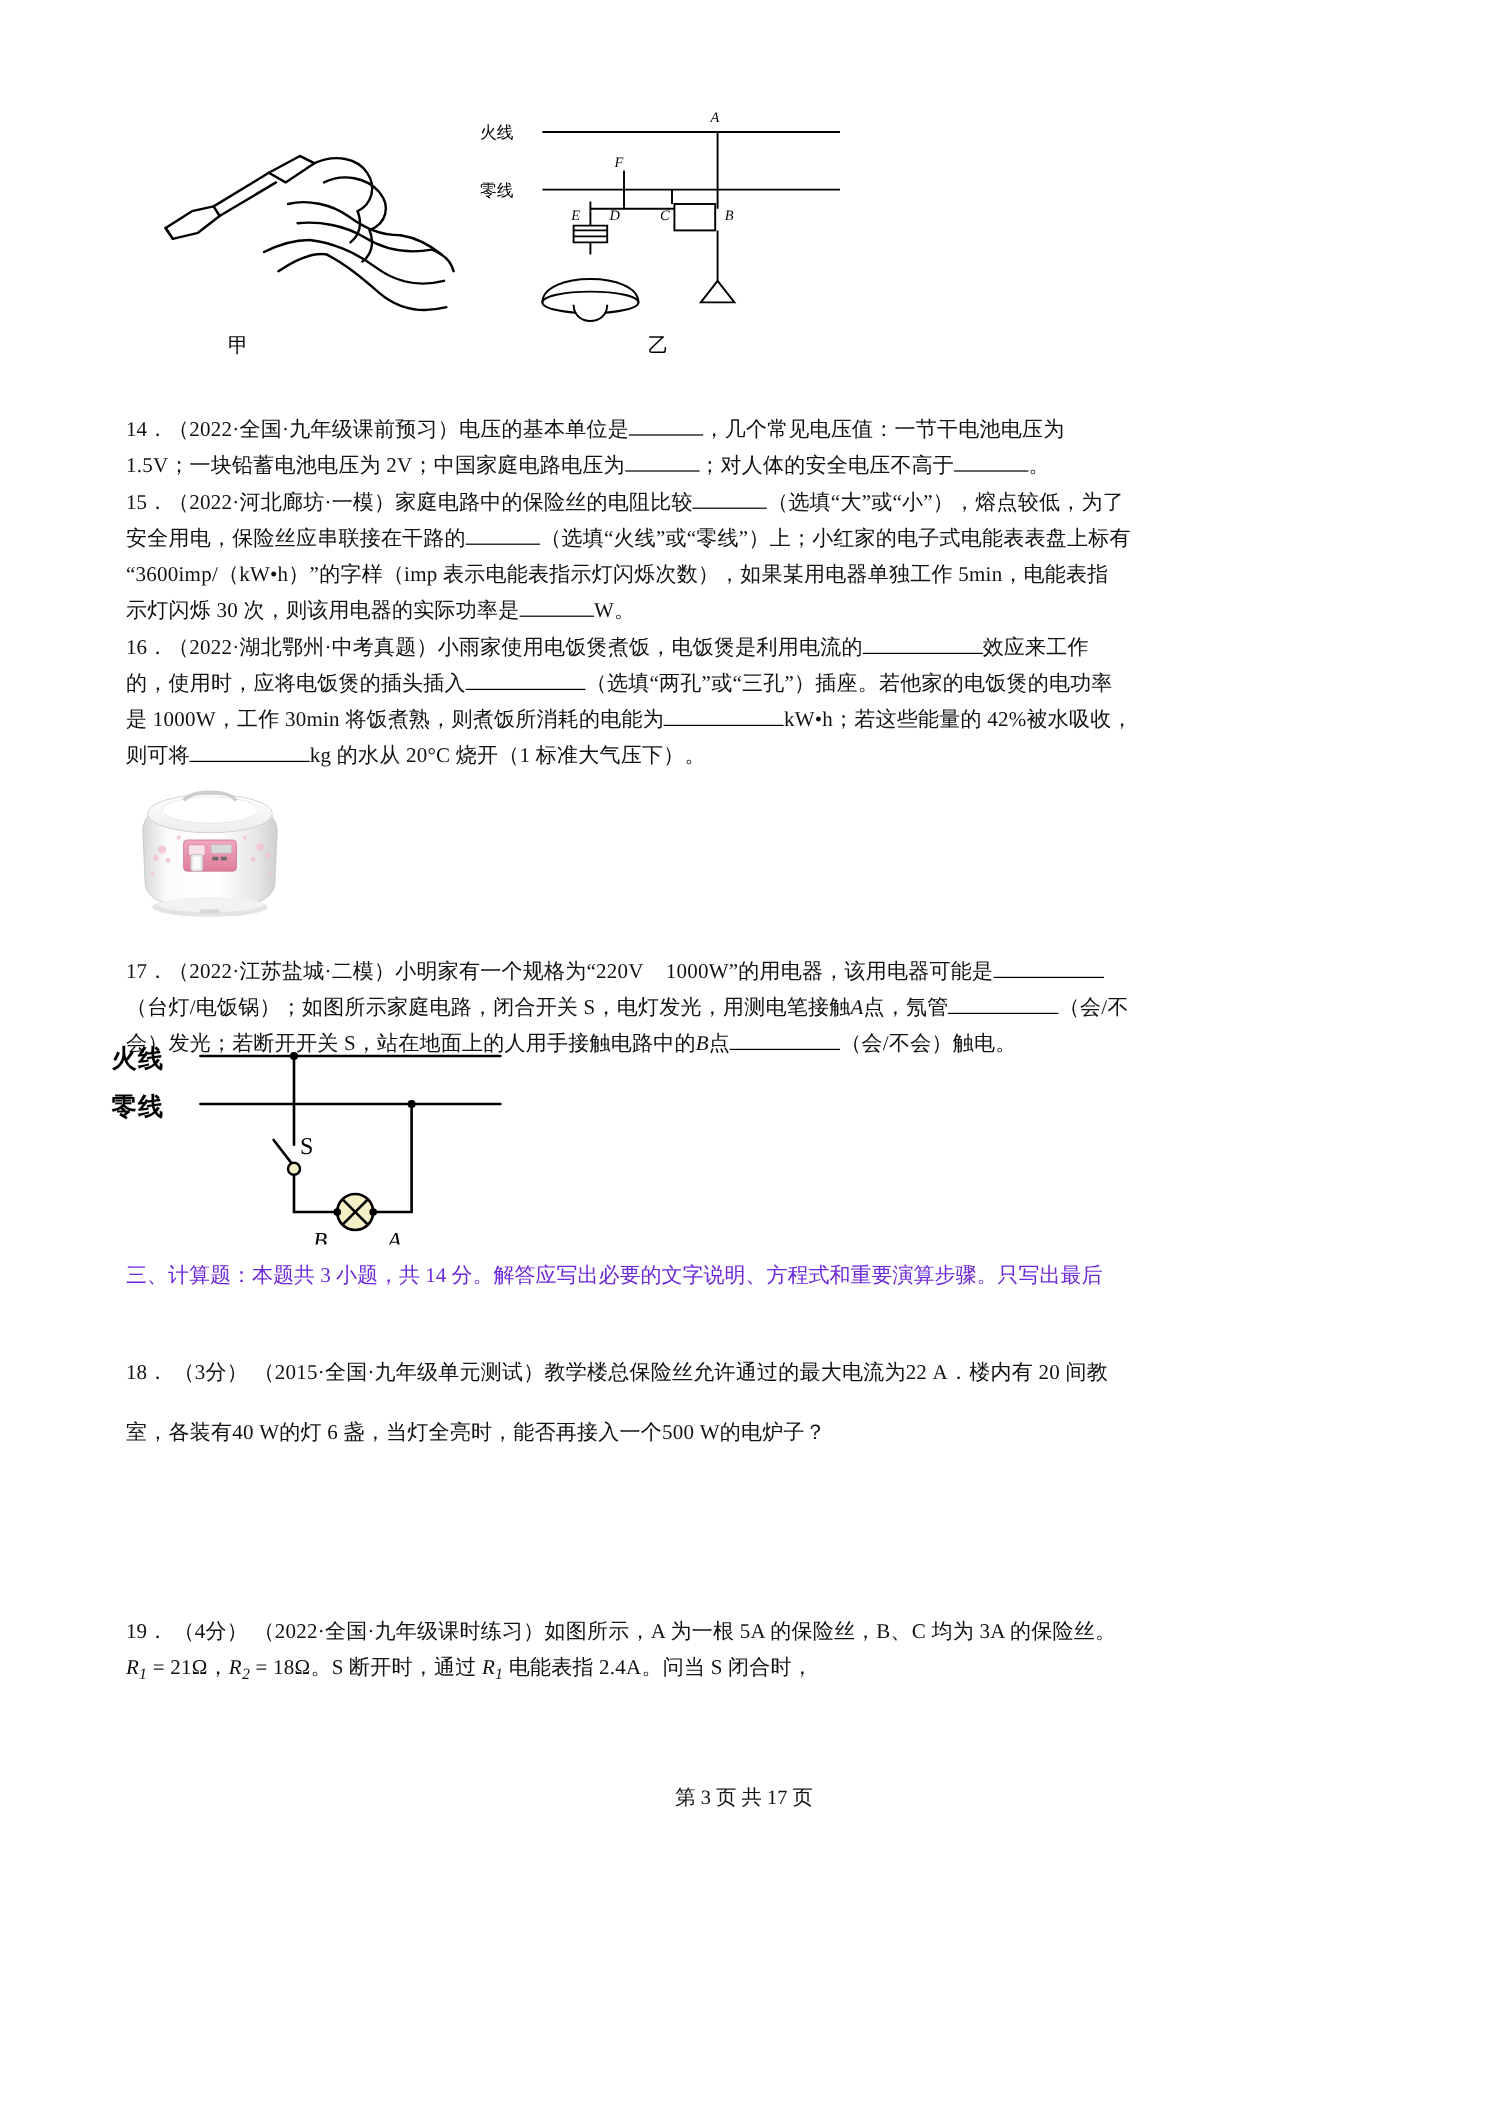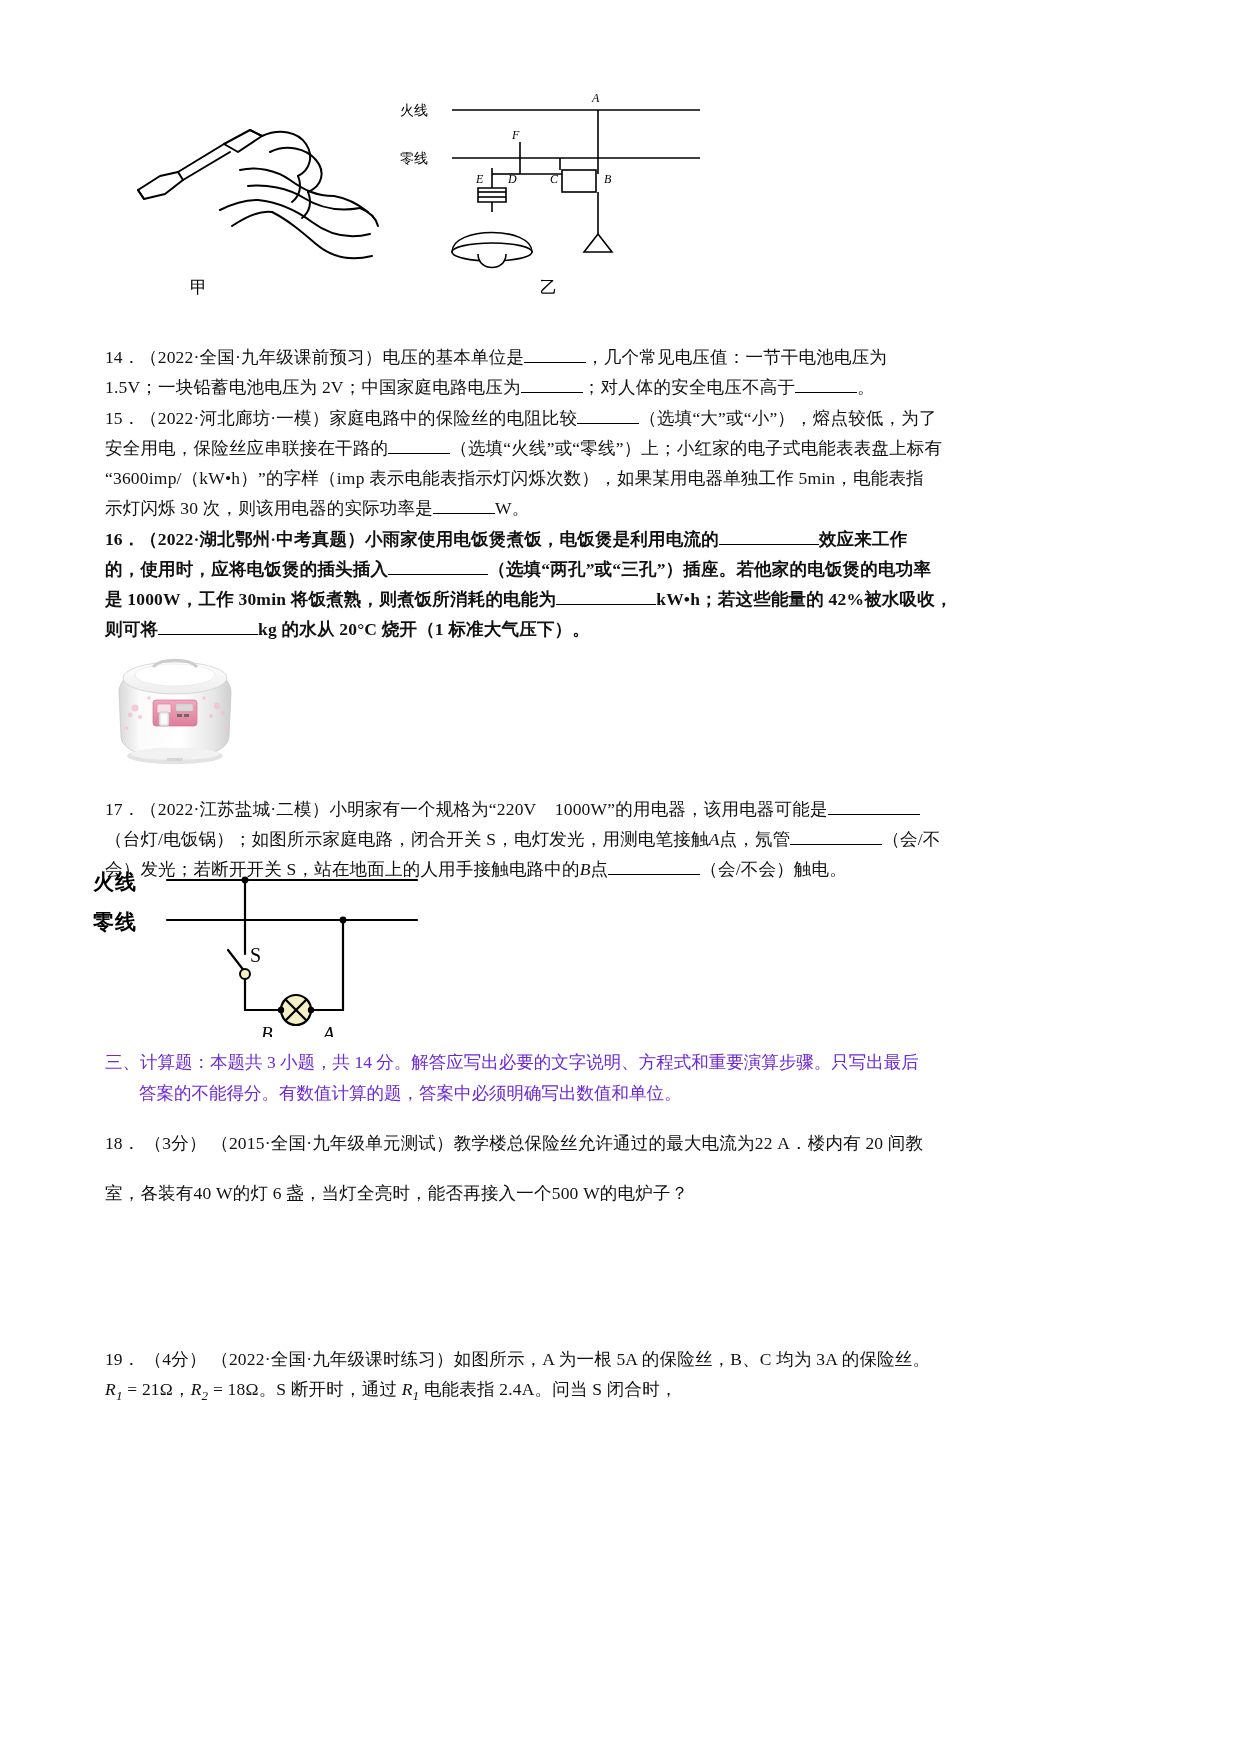--- a/index.html
+++ b/index.html
@@ -187,21 +187,21 @@
     <span>1.5V；一块铅蓄电池电压为 2V；中国家庭电路电压为</span><span class="blank b-md"></span><span>；对人体的安全电压不高于</span><span class="blank b-md"></span><span>。</span>
   </div>
 
   <div class="q" style="left:105px; top:403px; width:1045px;">
     <span class="num">15．</span><span>（2022·河北廊坊·一模）</span><span>家庭电路中的保险丝的电阻比较</span><span class="blank b-md"></span><span>（选填“大”或“小”），熔点较低，为了</span><br>
     <span>安全用电，保险丝应串联接在干路的</span><span class="blank b-md"></span><span>（选填“火线”或“零线”）上；小红家的电子式电能表表盘上标有</span><br>
     <span>“3600imp/（kW•h）”的字样（imp 表示电能表指示灯闪烁次数），如果某用电器单独工作 5min，电能表指</span><br>
     <span>示灯闪烁 30 次，则该用电器的实际功率是</span><span class="blank b-md"></span><span>W。</span>
   </div>
 
-  <div class="q" style="left:105px; top:524px; width:1045px;font-weight:bold;">
+  <div class="q" style="left:105px; top:524px; width:1045px;">
     <span class="num">16．</span><span>（2022·湖北鄂州·中考真题）</span><span>小雨家使用电饭煲煮饭，电饭煲是利用电流的</span><span class="blank b-xl"></span><span>效应来工作</span><br>
     <span>的，使用时，应将电饭煲的插头插入</span><span class="blank b-xl"></span><span>（选填“两孔”或“三孔”）插座。若他家的电饭煲的电功率</span><br>
     <span>是 1000W，工作 30min 将饭煮熟，则煮饭所消耗的电能为</span><span class="blank b-xl"></span><span>kW•h；若这些能量的 42%被水吸收，</span><br>
     <span>则可将</span><span class="blank b-xl"></span><span>kg 的水从 20°C 烧开（1 标准大气压下）。</span>
   </div>
 
   <svg class="cooker" viewBox="0 0 140 120">
     <defs>
       <linearGradient id="gbody" x1="0" y1="0" x2="1" y2="0">
         <stop offset="0%" stop-color="#d8d8d8"></stop>
@@ -296,27 +296,27 @@
       <circle cx="226" cy="148" r="3.2" fill="#000"></circle>
 
       <text x="165" y="100" font-size="20" font-family="'Liberation Serif',serif" fill="#000">S</text>
       <text x="176" y="178" font-size="19" font-style="italic" font-family="'Liberation Serif',serif" fill="#000">B</text>
       <text x="238" y="178" font-size="19" font-style="italic" font-family="'Liberation Serif',serif" fill="#000">A</text>
     </svg>
   </div>
 
   <div class="section" style="left:105px; top:1047px; width:1045px;">
     <div>三、计算题：本题共 3 小题，共 14 分。解答应写出必要的文字说明、方程式和重要演算步骤。只写出最后</div>
-    <div style="padding-left:34px;">答案的不能得分。有数值计算的题，答案中必须明确写出数值和单位。</div>
   </div>
 
   <div class="q" style="left:105px; top:1118px; width:1045px; line-height:50px;">
     <span class="num">18．</span>&nbsp;<span>（3分）</span>&nbsp;<span>（2015·全国·九年级单元测试）</span><span>教学楼总保险丝允许通过的最大电流为</span><span style="font-family:'Liberation Serif',serif;">22 A</span><span>．楼内有 20 间教</span><br>
     <span>室，各装有</span><span style="font-family:'Liberation Serif',serif;">40 W</span><span>的灯 6 盏，当灯全亮时，能否再接入一个</span><span style="font-family:'Liberation Serif',serif;">500 W</span><span>的电炉子？</span>
   </div>
 
   <div class="q" style="left:105px; top:1344px; width:1045px;">
     <span class="num">19．</span>&nbsp;<span>（4分）</span>&nbsp;<span>（2022·全国·九年级课时练习）</span><span>如图所示，A 为一根 5A 的保险丝，B、C 均为 3A 的保险丝。</span><br>
     <span class="ital">R</span><sub class="v">1</sub><span> = 21Ω，</span><span class="ital">R</span><sub class="v">2</sub><span> = 18Ω。S 断开时，通过 </span><span class="ital">R</span><sub class="v">1</sub><span> 电能表指 2.4A。问当 S 闭合时，</span>
   </div>
 
+  <div class="footer">第 3 页 共 17 页</div>
 
 </div>
 
 </body></html>

